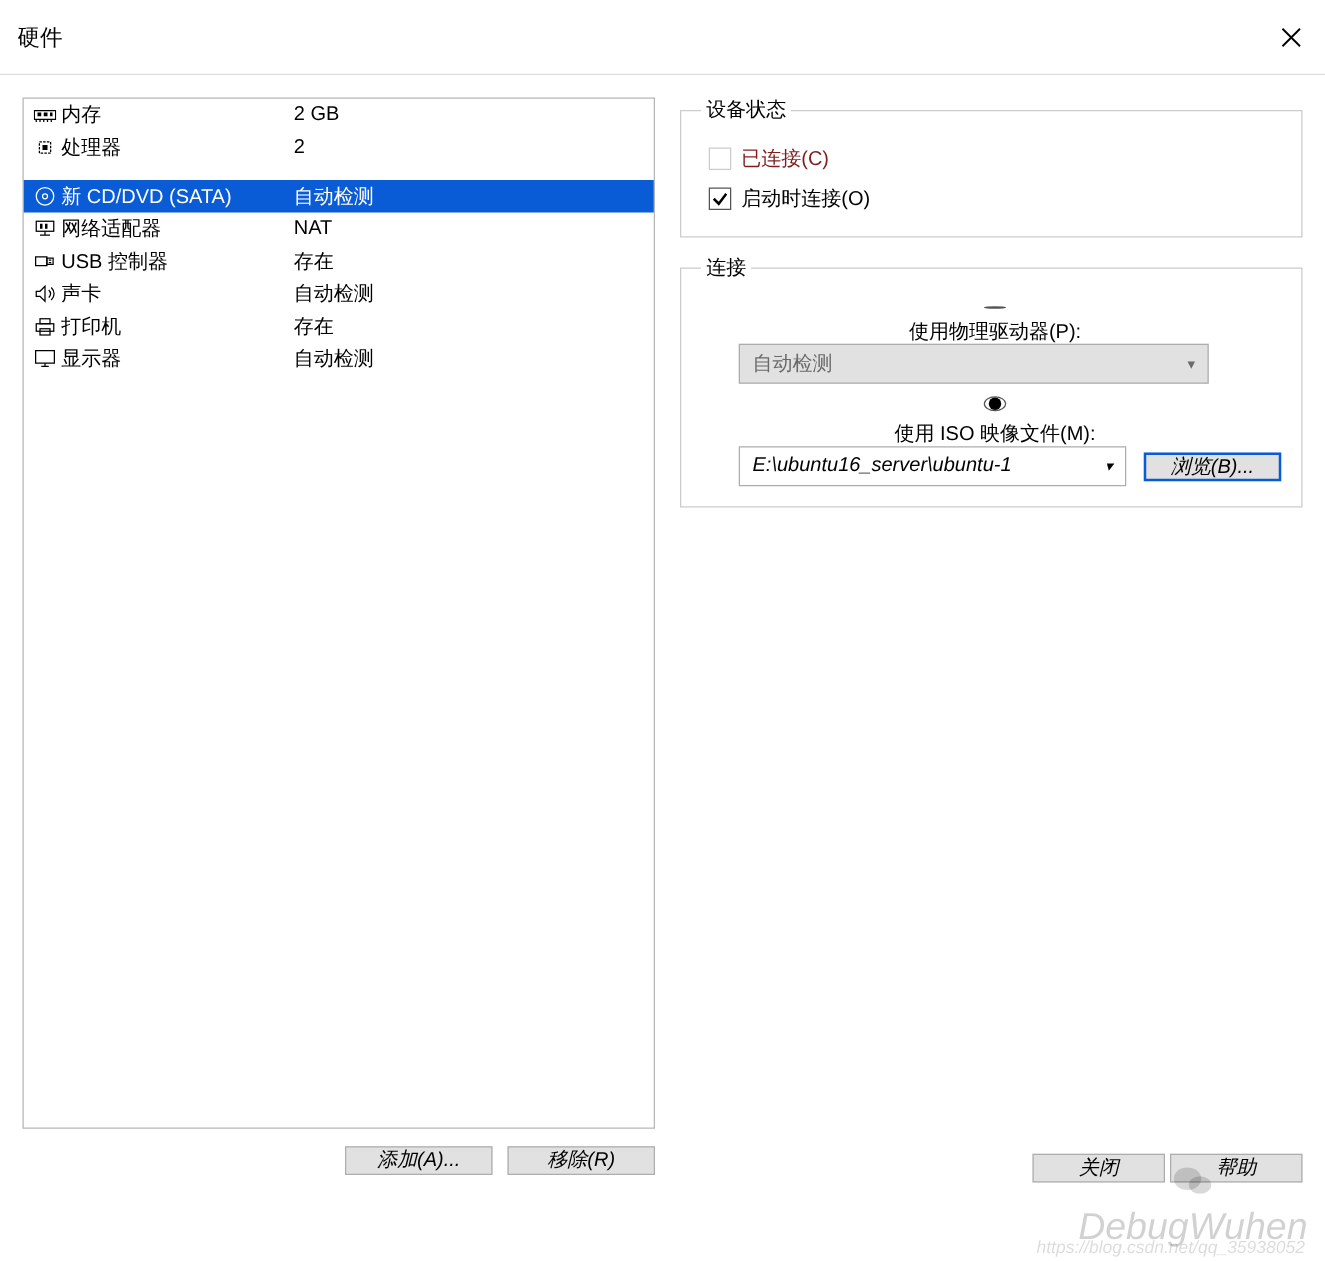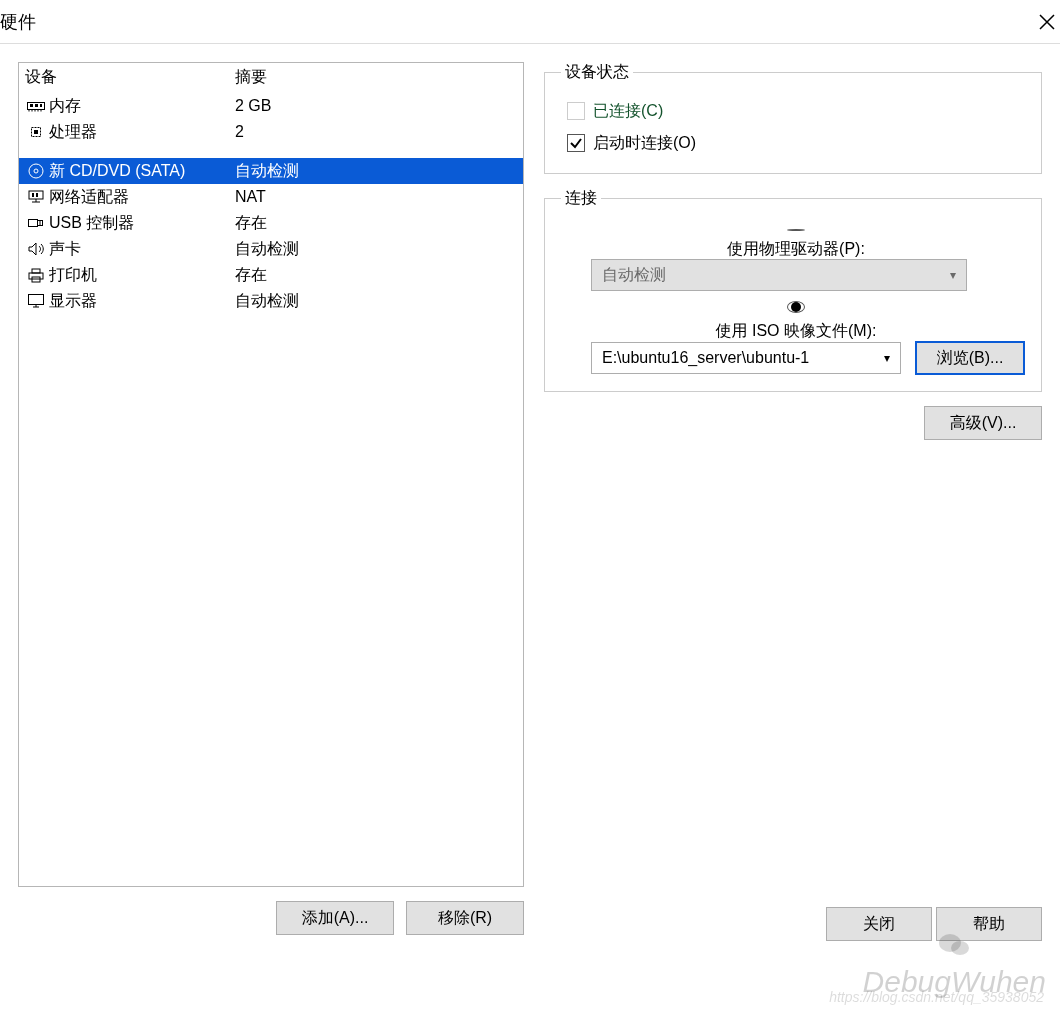--- a/index.html
+++ b/index.html
@@ -1,56 +1,56 @@
 <!DOCTYPE html>
 <html><head>
 <meta charset="utf-8">
 <style>
 * { box-sizing: border-box; margin: 0; padding: 0; font-family: "Microsoft YaHei", "Segoe UI", sans-serif; }
 body { background: #fff; width: 1060px; height: 1009px; font-size: 16px; color: #000; position: relative; }
 
-.titlebar { height: 44px; display: flex; align-items: center; justify-content: space-between; padding: 0 0; border-bottom: 1px solid #ddd; }
+.titlebar { height: 60px; display: flex; align-items: center; justify-content: space-between; padding: 0 14px; border-bottom: 1px solid #ddd; }
 .titlebar .title { font-size: 18px; }
 .titlebar .close { cursor: pointer; padding: 4px; }
 
 .body { padding: 18px; position: relative; }
 .columns { display: flex; gap: 20px; align-items: flex-start; }
 
 .device-list { width: 506px; height: 825px; border: 1px solid #b6b6b6; background: #fff; }
 .dl-header { display: flex; height: 30px; align-items: center; padding: 2px 6px; border-bottom: 1px solid transparent; }
 .dl-header .col1 { width: 210px; }
 .dl-row { display: flex; height: 26px; align-items: center; padding: 0 6px; cursor: default; }
 .dl-row.selected { background: #0a5bd6; color: #fff; margin-top: 13px; }
 .dl-row .ico { width: 22px; height: 20px; display: flex; align-items: center; justify-content: center; }
 .dl-row .name { width: 188px; padding-left: 2px; }
 .dl-row .summary { flex: 1; }
 
 .below-list { display: flex; gap: 12px; justify-content: flex-end; width: 506px; margin-top: 14px; }
-.btn { min-width: 118px; height: 34px; background: #e1e1e1; border: 1px solid #adadad; cursor: pointer; font-size: 16px; display: flex; align-items: center; justify-content: center; }
+.btn { min-width: 118px; height: 23px; background: #e1e1e1; border: 1px solid #adadad; cursor: pointer; font-size: 16px; display: flex; align-items: center; justify-content: center; font-style: italic; }
 .btn.focus { border: 2px solid #0a5bd6; }
 
 .right { flex: 1; display: flex; flex-direction: column; gap: 14px; }
 fieldset { border: 1px solid #ccc; padding: 10px 16px 16px; position: relative; }
 legend { padding: 0 4px; font-size: 16px; }
 
 .check-row { display: flex; align-items: center; gap: 8px; height: 28px; margin-top: 4px; margin-left: 6px; }
-.check-row.disabled { color: #14532d; }
+.check-row.disabled { color: #7f1d1d; }
 .cb { width: 18px; height: 18px; border: 1px solid #555; display: flex; align-items: center; justify-content: center; }
 .check-row.disabled .cb { border-color: #ccc; }
 
 .radio-row { display: flex; align-items: center; gap: 8px; height: 30px; margin-top: 10px; margin-left: 6px; flex-direction: column; }
 .radio { width: 18px; height: 18px; border: 1px solid #555; border-radius: 50%; display: flex; align-items: center; justify-content: center; }
 .radio.on::after { content: ""; width: 10px; height: 10px; background: #000; border-radius: 50%; }
 
 .combo { display: flex; align-items: center; border: 1px solid #adadad; background: #e1e1e1; height: 32px; padding: 0 10px; justify-content: space-between; color: #6a6a6a; margin-left: 30px; width: 376px; }
 .combo.enabled { background: #fff; color: #000; }
 .chev { font-size: 12px; }
 
 .iso-row { display: flex; gap: 14px; margin-left: 30px; margin-top: 10px; align-items: center; }
-.iso-row .combo { margin-left: 0; flex: 1; width: auto; }
+.iso-row .combo { margin-left: 0; flex: 1; width: auto; font-style: italic; }
 .iso-row .btn { min-width: 110px; }
 
 .adv-row { display: flex; justify-content: flex-end; }
 
 .footer { position: absolute; right: 18px; bottom: 12px; display: flex; gap: 4px; }
 .footer .btn { min-width: 106px; background: #e1e1e1; }
 
 .watermark { position: absolute; right: 14px; bottom: 10px; color: rgba(0,0,0,0.18); font-size: 30px; font-style: italic; font-weight: 500; pointer-events: none; display:flex; align-items:center; gap:6px;flex-direction:column;}
 .watermark .url { font-size: 14px; position:absolute; right:2px; bottom:-6px; color: rgba(0,0,0,0.14); white-space: nowrap; margin-left: 36px; }
 
@@ -66,24 +66,20 @@
         <path d="M2 2 L16 16 M16 2 L2 16" stroke="#000" stroke-width="1.5"></path>
       </svg>
   </span>
 </div>
 
 <div class="body">
   <div class="columns">
 
     <div>
       <div class="device-list">
-        <div class="dl-header">
-          <span class="col1">设备</span>
-          <span>摘要</span>
-        </div>
         <div id="device-rows">
             <div class="dl-row">
               <span class="ico">
                 <svg width="18" height="14" viewBox="0 0 18 14">
                   <rect x="0.5" y="3.5" width="17" height="7" fill="none" stroke="#000"></rect>
                   <path d="M2 10.5v2 M5 10.5v2 M8 10.5v2 M11 10.5v2 M14 10.5v2" stroke="#000"></path>
                   <rect x="3" y="5" width="3" height="3" fill="#000"></rect>
                   <rect x="8" y="5" width="3" height="3" fill="#000"></rect>
                   <rect x="13" y="5" width="2" height="3" fill="#000"></rect>
                 </svg>
@@ -208,23 +204,20 @@
         </div>
         <div class="iso-row">
           <div class="combo enabled">
             <span>E:\ubuntu16_server\ubuntu-1</span>
             <span class="chev">▾</span>
           </div>
           <div class="btn focus">浏览(B)...</div>
         </div>
       </fieldset>
 
-      <div class="adv-row">
-        <div class="btn">高级(V)...</div>
-      </div>
     </div>
   </div>
 
   <div class="footer">
     <div class="btn">关闭</div>
     <div class="btn">帮助</div>
   </div>
 </div>
 
 <div class="watermark">

